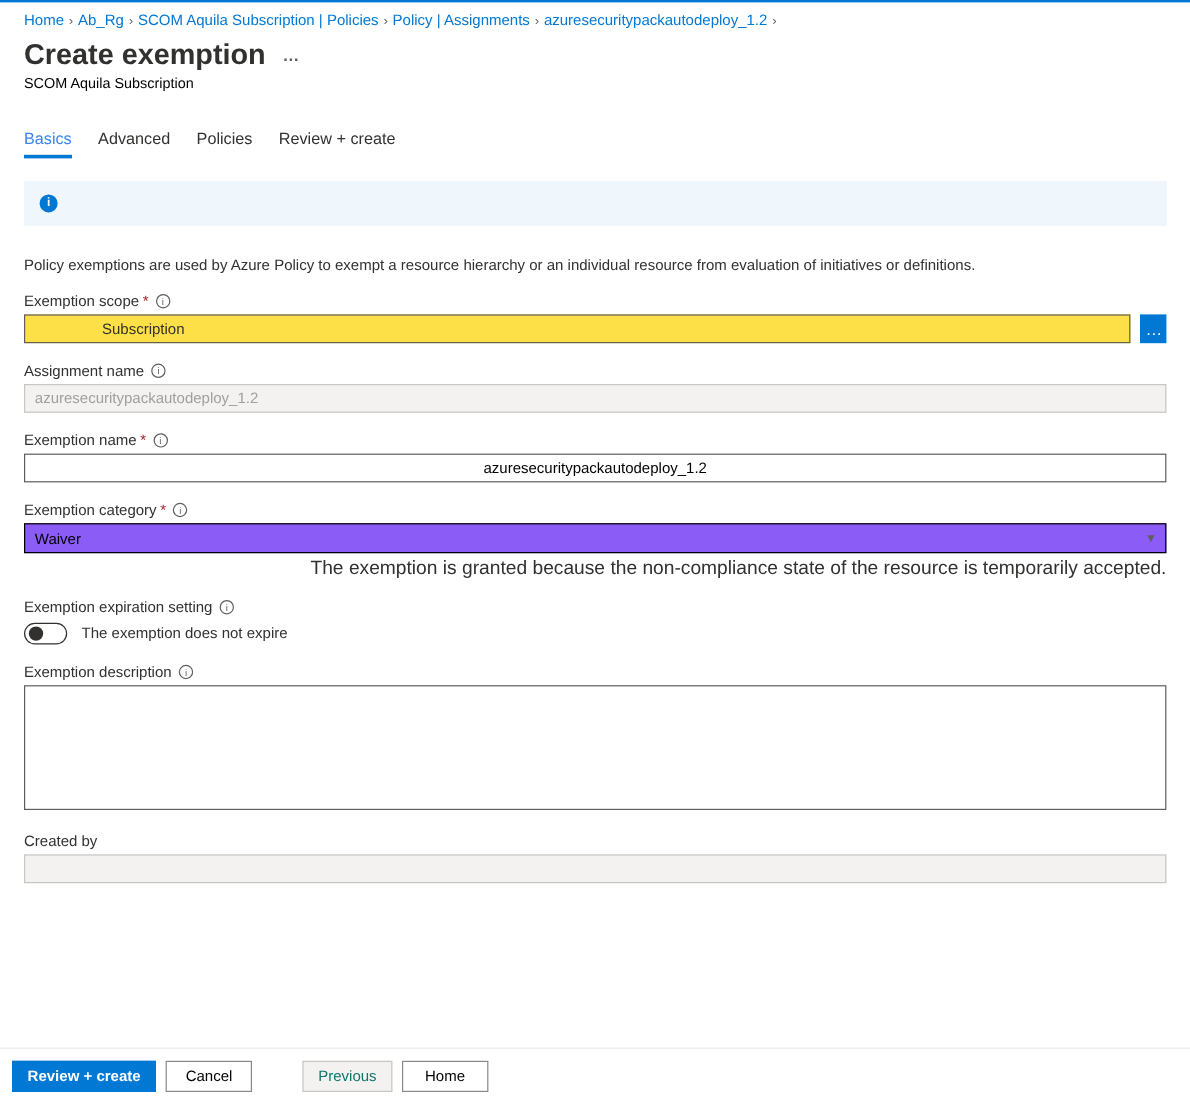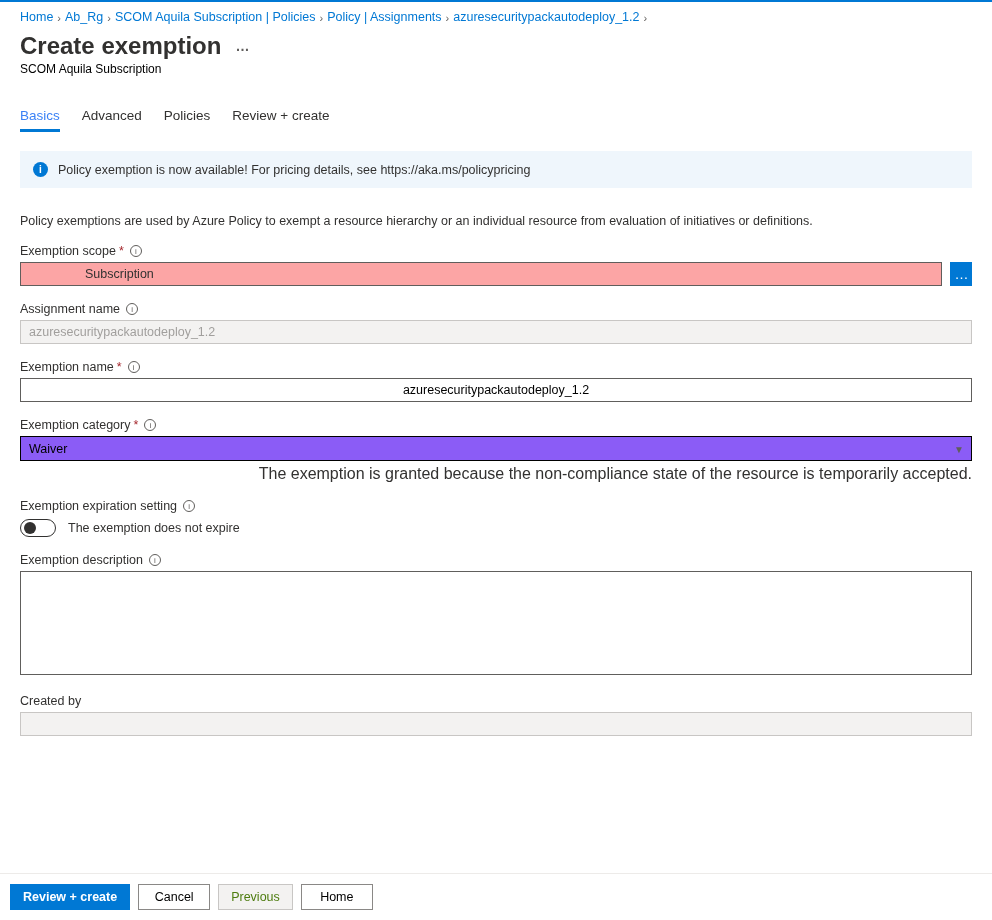--- a/index.html
+++ b/index.html
@@ -69,21 +69,21 @@
   .req { color: #a4262c; margin-left: 3px; }
   .help-icon {
     width:12px;height:12px;border:1px solid #605e5c;border-radius:50%;
     display:inline-flex;align-items:center;justify-content:center;
     font-size:8px;color:#605e5c;margin-left:6px;cursor:pointer;
   }
 
   .scope-row { display:flex; align-items:stretch; }
   .scope-input {
     flex:1; border:1px solid #605e5c; height:24px; font-size:12.5px;
-    padding:0 8px 0 64px; background:#fca5a5; color:#323130;
+    padding:0 8px 0 64px; background:#fde047; color:#323130;
   }
   .scope-btn {
     width:22px; background:#0078d4; border:none; color:#fff;
     margin-left:8px; cursor:pointer; display:flex;align-items:center;justify-content:center;
     font-size:14px; letter-spacing:-1px;
   }
 
   .text-input {
     width:100%; border:1px solid #605e5c; height:24px;
     font-size:12.5px; padding:0 8px; background:#fff;
@@ -125,21 +125,21 @@
     position:absolute; bottom:0; left:0; right:0;
     border-top:1px solid #edebe9; padding:10px 10px;
     display:flex; gap:8px; background:#fff;
   }
   .btn {
     min-width:110px; height:26px; font-size:12.5px;
     border:1px solid #8a8886; background:#fff; cursor:pointer;
     padding:0 12px;
   }
   .btn.primary { background:#0078d4; border-color:#0078d4; color:#fff; font-weight:600;}
-  .btn.disabled { color:#4d7c0f; border-color:#c8c6c4; background:#f3f2f1; cursor:default;}
+  .btn.disabled { color:#0f766e; border-color:#c8c6c4; background:#f3f2f1; cursor:default;margin-left:34px;}
   .btn.narrow { min-width:72px; }
 </style>
 </head>
 <body>
 
 <div class="top-bar"></div>
 
 <div class="content">
 
   <div class="breadcrumbs">
@@ -163,21 +163,20 @@
 
   <div class="tabs">
     <div class="tab active">Basics</div>
     <div class="tab">Advanced</div>
     <div class="tab">Policies</div>
     <div class="tab">Review + create</div>
   </div>
 
   <div class="info-banner">
     <span class="info-icon">i</span>
-    <span>Policy exemption is now available! For pricing details, see https://aka.ms/policypricing</span>
   </div>
 
   <div class="description">Policy exemptions are used by Azure Policy to exempt a resource hierarchy or an individual resource from evaluation of initiatives or definitions.</div>
 
   <div class="form-group">
     <div class="label">
       <span>Exemption scope</span>
       <span class="req">*</span>
       <span class="help-icon">i</span>
     </div>

